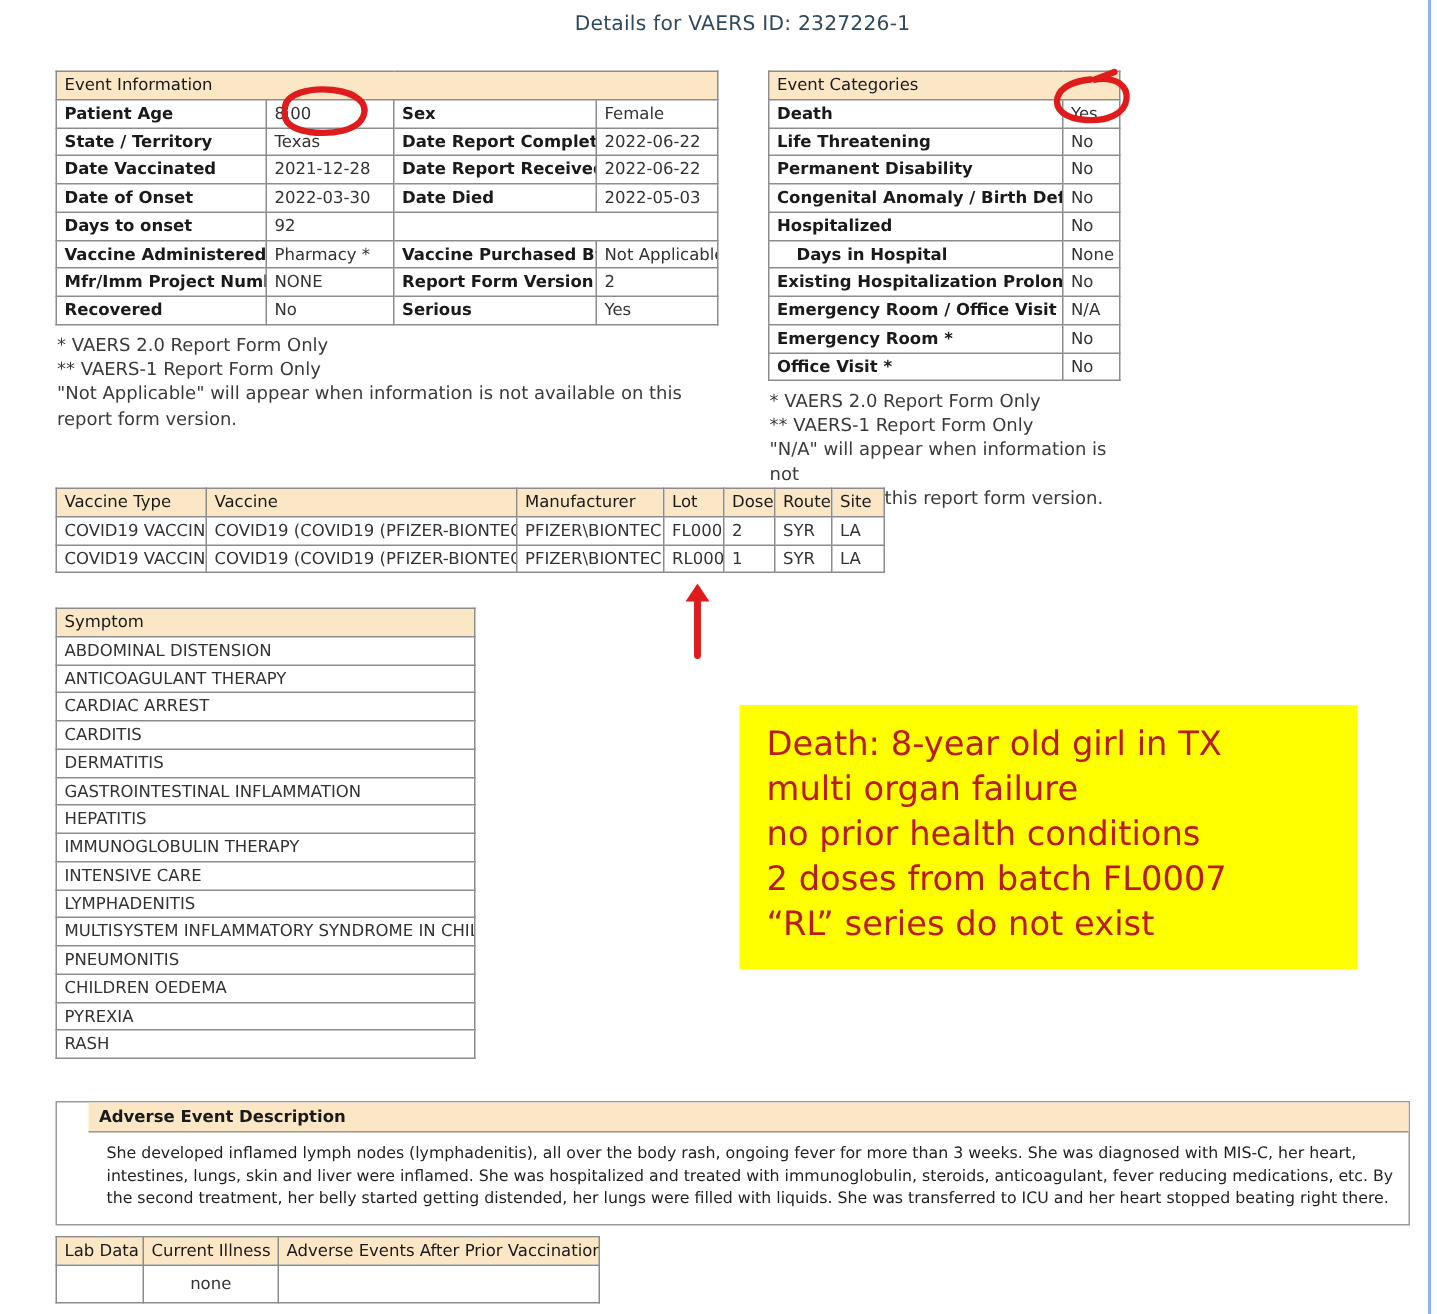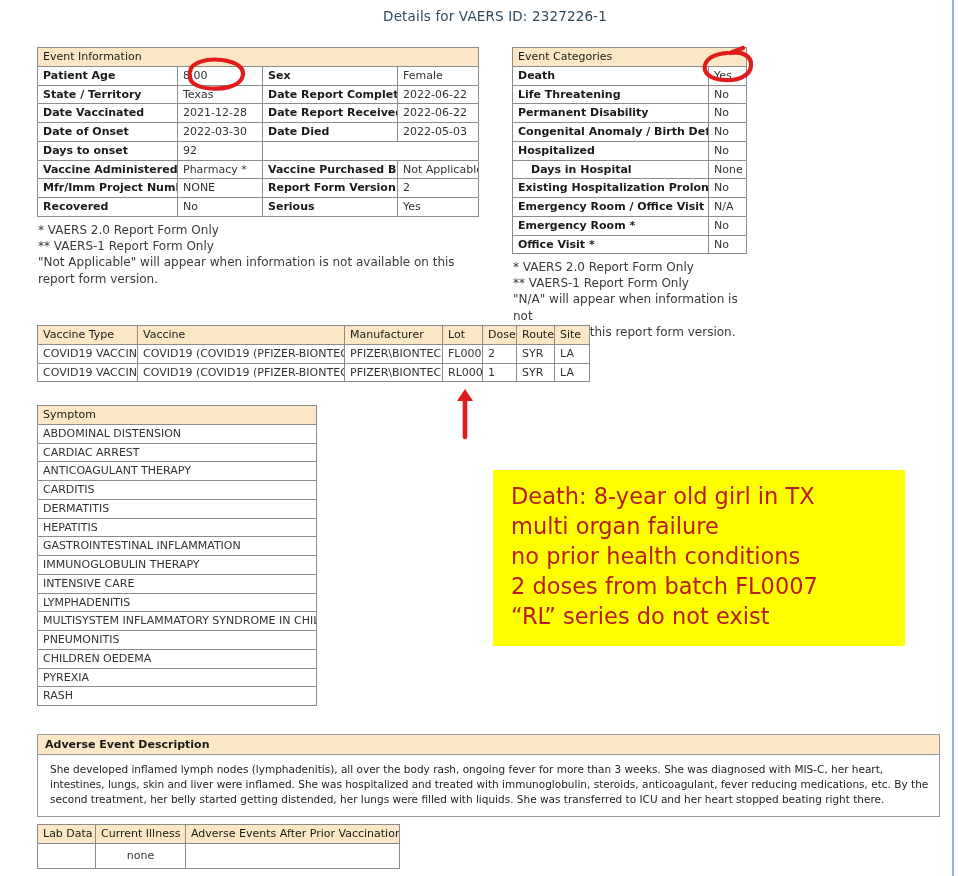--- a/index.html
+++ b/index.html
@@ -302,36 +302,36 @@
           <col style="width:279px">
         </colgroup>
       <tbody id="sym-body">
         <tr>
           <td class="hdr">Symptom</td>
         </tr>
       <tr>
             <td class="val">ABDOMINAL DISTENSION</td>
           </tr>
           <tr>
+            <td class="val">ANTICOAGULANT THERAPY</td>
+          </tr>
+          <tr>
             <td class="val">CARDIAC ARREST</td>
           </tr>
           <tr>
-            <td class="val">ANTICOAGULANT THERAPY</td>
-          </tr>
-          <tr>
             <td class="val">CARDITIS</td>
           </tr>
           <tr>
             <td class="val">DERMATITIS</td>
           </tr>
           <tr>
+            <td class="val">GASTROINTESTINAL INFLAMMATION</td>
+          </tr>
+          <tr>
             <td class="val">HEPATITIS</td>
-          </tr>
-          <tr>
-            <td class="val">GASTROINTESTINAL INFLAMMATION</td>
           </tr>
           <tr>
             <td class="val">IMMUNOGLOBULIN THERAPY</td>
           </tr>
           <tr>
             <td class="val">INTENSIVE CARE</td>
           </tr>
           <tr>
             <td class="val">LYMPHADENITIS</td>
           </tr>
@@ -353,21 +353,21 @@
         </tbody>
     </table>
   </div>
 
   <div class="callout" style="left:477px; top:470px; width:378px;">Death: 8-year old girl in TX
 multi organ failure
 no prior health conditions
 2 doses from batch FL0007
 “RL” series do not exist</div>
 
-  <div class="aed" style="left:21px; top:734px; width:903px;">
+  <div class="aed" style="left:21px; top:734px; width:903px;padding-left:21px;">
     <div class="aed-hdr">Adverse Event Description</div>
     <div class="aed-body">She developed inflamed lymph nodes (lymphadenitis), all over the body rash, ongoing fever for more than 3 weeks. She was diagnosed with MIS-C, her heart, intestines, lungs, skin and liver were inflamed. She was hospitalized and treated with immunoglobulin, steroids, anticoagulant, fever reducing medications, etc. By the second treatment, her belly started getting distended, her lungs were filled with liquids. She was transferred to ICU and her heart stopped beating right there.</div>
   </div>
 
   <div class="tbl-wrap" style="left:21px; top:824px; width:362px;">
     <table class="v" style="width:362px;">
       <colgroup>
           <col style="width:58px">
           <col style="width:90px">
           <col style="width:214px">

